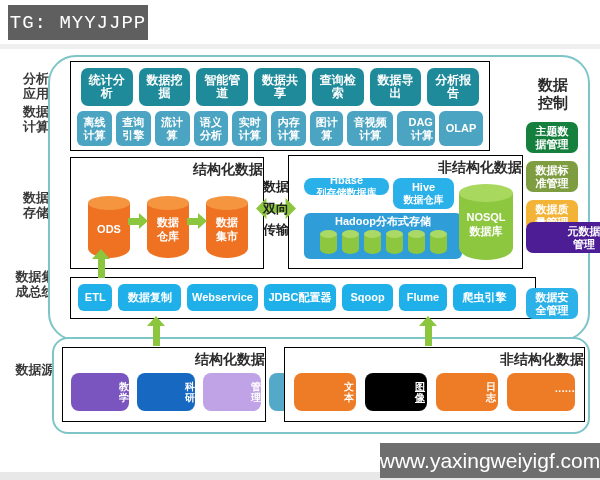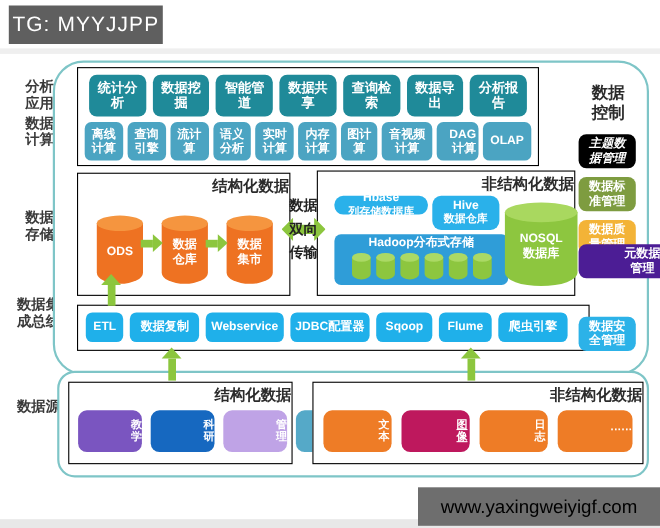--- a/index.html
+++ b/index.html
@@ -1,23 +1,23 @@
 <!DOCTYPE html>
 <html><head>
 <meta charset="utf-8">
 <style>
   html,body{margin:0;padding:0;background:#fff;}
   .stage{position:relative;width:600px;height:480px;background:#ffffff;overflow:hidden;
          font-family:"Liberation Sans","DejaVu Sans",sans-serif;}
   
   .badge{position:absolute;left:8px;top:5px;width:140px;height:35px;background:#5f5f5f;color:#fff;
-         font-size:19px;display:flex;align-items:center;justify-content:center;letter-spacing:1px;}
+         font-size:19px;display:flex;align-items:center;justify-content:center;letter-spacing:1px;font-family:Liberation Mono, monospace;}
   .strip{position:absolute;background:#efefef;}
-  .watermark{position:absolute;left:380px;top:443px;width:220px;height:35px;background:#6e6e6e;color:#000000;
-         font-size:17px;display:flex;align-items:center;justify-content:center;}
+  .watermark{position:absolute;left:380px;top:443px;width:220px;height:35px;background:#6e6e6e;color:#ffffff;
+         font-size:21px;display:flex;align-items:center;justify-content:center;}
   
   .rail{position:absolute;width:48px;text-align:center;color:#3a3a3a;font-size:13px;font-weight:700;line-height:15px;}
   .rail span{display:block;}
   
   .shell{position:absolute;border:2px solid #7ec5c7;border-radius:28px;background:#fff;}
   .box{position:absolute;background:#fff;border:1px solid #000000;}
   .btitle{position:absolute;top:3px;left:0;right:0;text-align:right;font-size:14px;font-weight:700;color:#2b2b2b;}
   
   .hrow{position:absolute;display:flex;}
   .cell{display:flex;align-items:center;justify-content:center;text-align:center;color:#fff;font-weight:700;
@@ -36,21 +36,21 @@
   
   .cyl{position:absolute;}
   .cyl .ctop{position:absolute;left:0;right:0;top:0;border-radius:50%;}
   .cyl .cbody{position:absolute;left:0;right:0;bottom:0;}
   .cyl .clabel{position:absolute;inset:0;display:flex;flex-direction:column;align-items:center;justify-content:center;
         color:#fff;font-weight:700;font-size:11px;line-height:1.2;text-align:center;padding-top:5px;}
   .big{width:42px;height:62px;}
   .big .ctop{height:14px;background:#f5953f;}
   .big .cbody{top:7px;background:#ee7222;border-radius:0 0 50% 50% / 0 0 10px 10px;}
   .big .clabel span{display:inline-block;width:26px;}
-  .nos{width:66px;height:76px;}
+  .nos{width:54px;height:76px;}
   .nos .ctop{height:18px;background:#a9d85f;}
   .nos .cbody{top:9px;background:#8dc63f;border-radius:0 0 50% 50% / 0 0 12px 12px;}
   .mini{position:relative;width:17px;height:24px;}
   .mini .ctop{height:8px;background:#abd965;}
   .mini .cbody{top:4px;background:#8dc63f;border-radius:0 0 50% 50% / 0 0 5px 5px;}
   
   .arrUp{position:absolute;width:18px;display:flex;flex-direction:column;align-items:center;z-index:6;}
   .arrUp .head{width:0;height:0;border-left:9px solid transparent;border-right:9px solid transparent;
         border-bottom:10px solid #8cc63e;}
   .arrUp .stem{width:7px;background:#8cc63e;flex:1;}
@@ -224,21 +224,21 @@
       <div class="cell busItem" style="flex:0.95;">Sqoop</div>
       <div class="cell busItem" style="flex:0.9;">Flume</div>
       <div class="cell busItem" style="flex:1.2;">爬虫引擎</div>
     </div>
   </div>
 
   <div class="ctrlTitle">
     <span>数据</span>
       <span>控制</span>
     </div>
-  <div class="ctrl" style="top: 122px; background: #000000; font-style: italic;">
+  <div class="ctrl" style="top: 122px; background: #15803d;">
     <span>主题数据管理</span>
     </div>
   <div class="ctrl" style="top: 161px; background: rgb(126, 156, 64);">
     <span>数据标准管理</span>
     </div>
   <div class="ctrl" style="top: 200px; background: rgb(243, 179, 55);">
     <span>数据质量管理</span>
     </div>
   <div class="ctrl" style="top: 222px; background: #4c1d95; padding-left: 32px;">
     <span>元数据管理</span>
@@ -256,21 +256,21 @@
       <div class="cell srcItem" style="background: rgb(22, 104, 192);">科研</div>
       <div class="cell srcItem" style="background: rgb(191, 163, 230);">管理</div>
       <div class="cell srcItem" style="background: rgb(85, 169, 200);">······</div>
     </div>
   </div>
 
   <div class="box" style="left:284px;top:347px;width:299px;height:73px;">
     <div class="btitle">非结构化数据</div>
     <div class="hrow" style="left:9px;top:25px;width:281px;height:38px;gap:9px;">
       <div class="cell srcItem" style="background: rgb(238, 124, 38);">文本</div>
-      <div class="cell srcItem" style="background: #be185d; text-decoration: underline;">图像</div>
+      <div class="cell srcItem" style="background: #000000; text-decoration: underline;">图像</div>
       <div class="cell srcItem" style="background: rgb(238, 124, 38);">日志</div>
       <div class="cell srcItem" style="background: rgb(238, 124, 38);">······</div>
     </div>
   </div>
 
   <div class="arrUp" style="left:92px;top:249px;height:29px;">
     <div class="head"></div>
       <div class="stem"></div>
     </div>
   <div class="arrUp" style="left:147px;top:316px;height:30px;">

